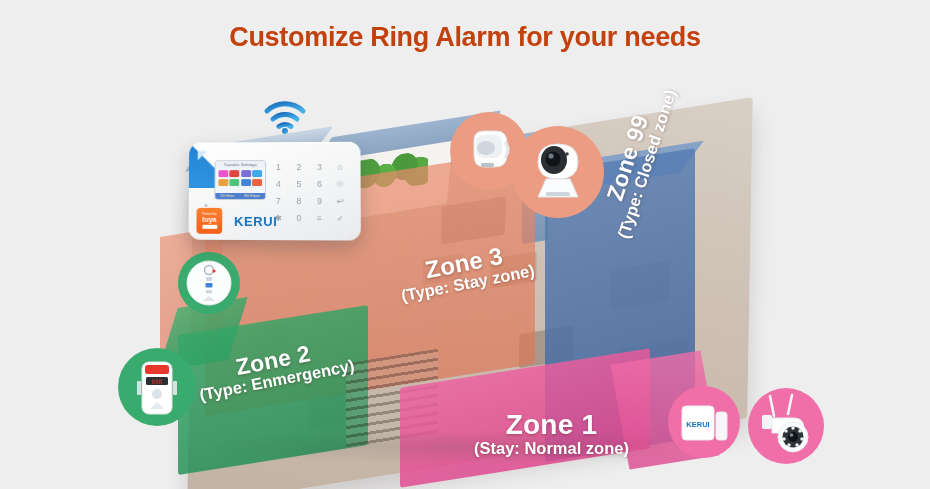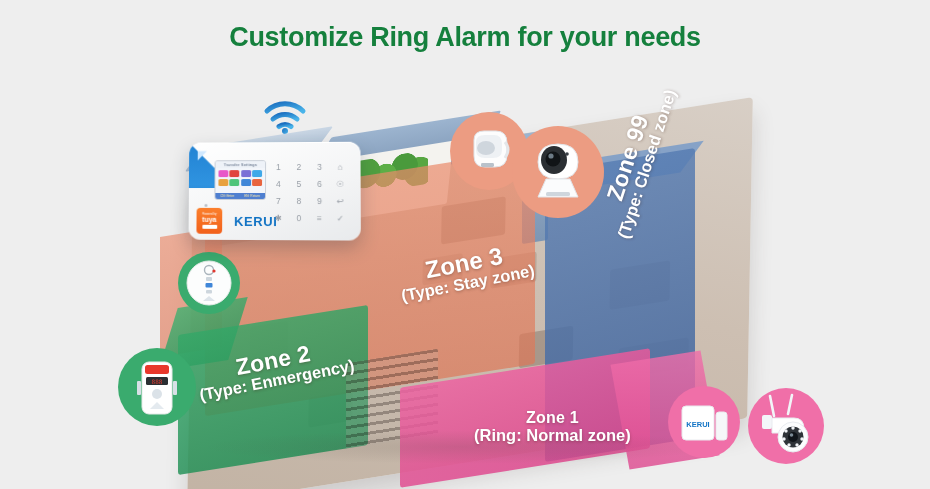--- a/index.html
+++ b/index.html
@@ -15,21 +15,21 @@
     position: relative;
     width: 930px; height: 489px;
     background: #eeeeee;
   }
 
   
   #headline {
     position: absolute; top: 22px; left: 0; width: 930px;
     text-align: center;
     font-size: 27px; font-weight: bold;
-    color: #15803d;
+    color: #c2410c;
     letter-spacing: -0.3px;
   }
   #subheadline {
     position: absolute; top: 60px; left: 0; width: 930px;
     text-align: center;
     font-size: 17.5px; font-weight: 400;
     color: #1f1f1f;
     letter-spacing: -0.2px;
   }
 
@@ -168,21 +168,21 @@
   #label-z2 {
     left: 196px; top: 348px;
     transform: rotate(-11deg);
     text-align: center;
   }
 
   #label-z1 {
     left: 474px; top: 410px;
     text-align: center;
   }
-  #label-z1 .big { font-size: 16px; }
+  #label-z1 .big { font-size: 28px; }
 
   #label-z99 {
     left: 592px; top: 228px;
     transform: rotate(-72deg);
     transform-origin: left top;
     text-align: center;
   }
 
   
   .badge {
@@ -358,21 +358,21 @@
     <span class="sub">(Type: Stay zone)</span>
   </div>
 
   <div class="zlabel" id="label-z2">
     <span class="big">Zone 2</span>
     <span class="sub">(Type: Enmergency)</span>
   </div>
 
   <div class="zlabel" id="label-z1">
     <span class="big">Zone 1</span>
-    <span class="sub">(Ring: Normal zone)</span>
+    <span class="sub">(Stay: Normal zone)</span>
   </div>
 
   <div class="zlabel" id="label-z99">
     <span class="big">Zone 99</span>
     <span class="sub">(Type: Closed zone)</span>
   </div>
 
   <div class="badge salmon" id="badge-pir">
     <svg class="dev" viewBox="0 0 78 78">
       <g>

